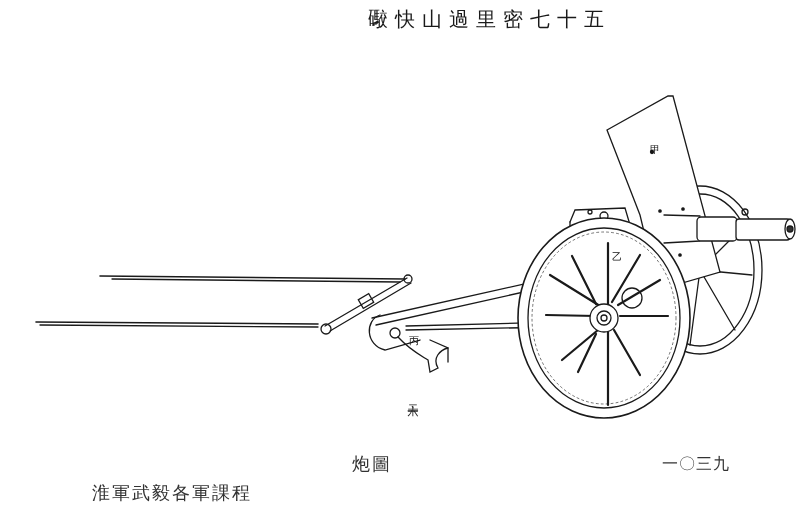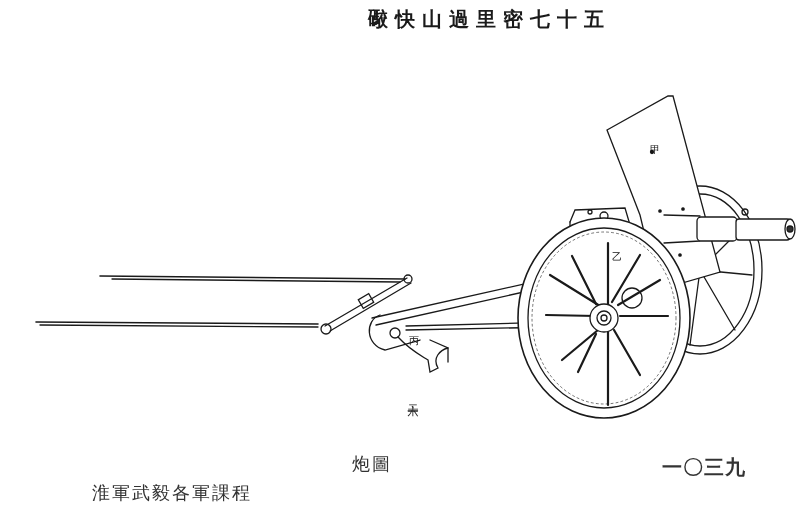--- a/index.html
+++ b/index.html
@@ -1,26 +1,26 @@
 <!DOCTYPE html>
 <html><head>
 <meta charset="utf-8">
 <style>
   html, body { margin: 0; padding: 0; background: #ffffff; }
   body { width: 799px; height: 505px; position: relative; overflow: hidden;
          font-family: "DejaVu Serif", "Liberation Serif", serif; color: #1a1a1a; }
   .title { position: absolute; left: 368px; top: 6px; width: 240px; height: 30px;
-           font-size: 20px; font-weight: bold; letter-spacing: 7px; white-space: nowrap;
+           font-size: 20px; font-weight: normal; letter-spacing: 7px; white-space: nowrap;
            direction: ltr; }
   .footer-left { position: absolute; left: 92px; top: 456px; font-size: 18px;
                  letter-spacing: 2px; white-space: nowrap; color: #333; margin-top: 25px; }
   .footer-mid { position: absolute; left: 352px; top: 452px; font-size: 18px;
                 letter-spacing: 2px; white-space: nowrap; color: #333; }
-  .page-num { position: absolute; left: 662px; top: 454px; font-size: 20px;
-              letter-spacing: 1px; white-space: nowrap; color: #333; font-weight: bold; }
+  .page-num { position: absolute; left: 662px; top: 454px; font-size: 16px;
+              letter-spacing: 1px; white-space: nowrap; color: #333; }
   .fig-label { position: absolute; left: 402px; top: 396px; width: 16px;
                font-size: 11px; line-height: 12px; writing-mode: vertical-rl;
                color: #222; }
   .drawing { position: absolute; left: 0; top: 0; width: 799px; height: 505px; }
   .mark { position: absolute; font-size: 10px; color: #111; }
 </style>
 </head>
 <body>
 
 <div class="title">礮快山過里密七十五</div>

